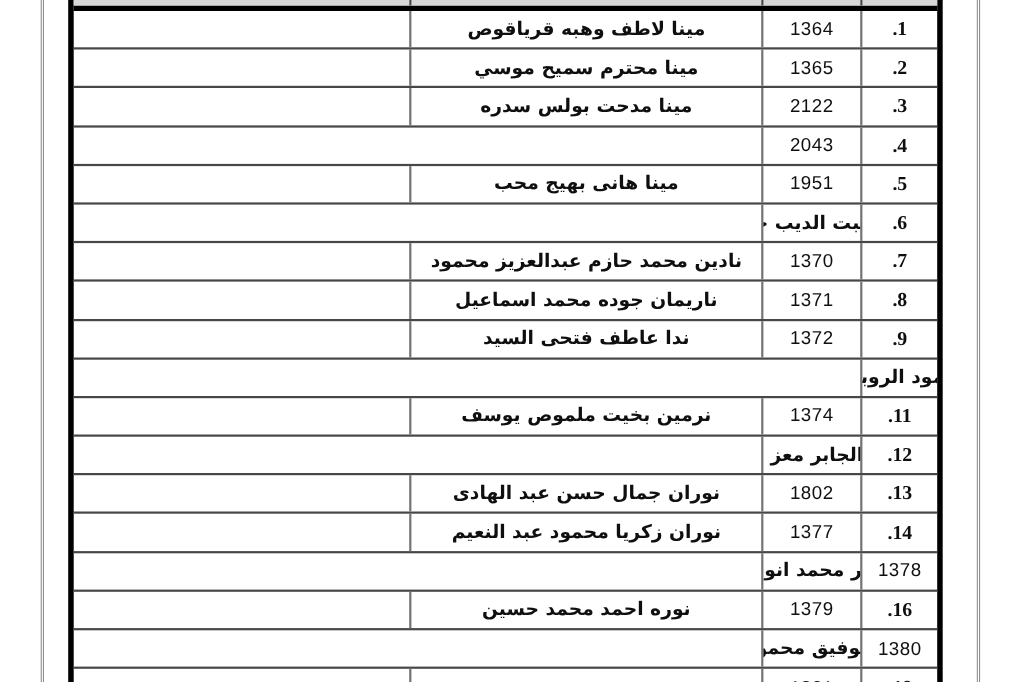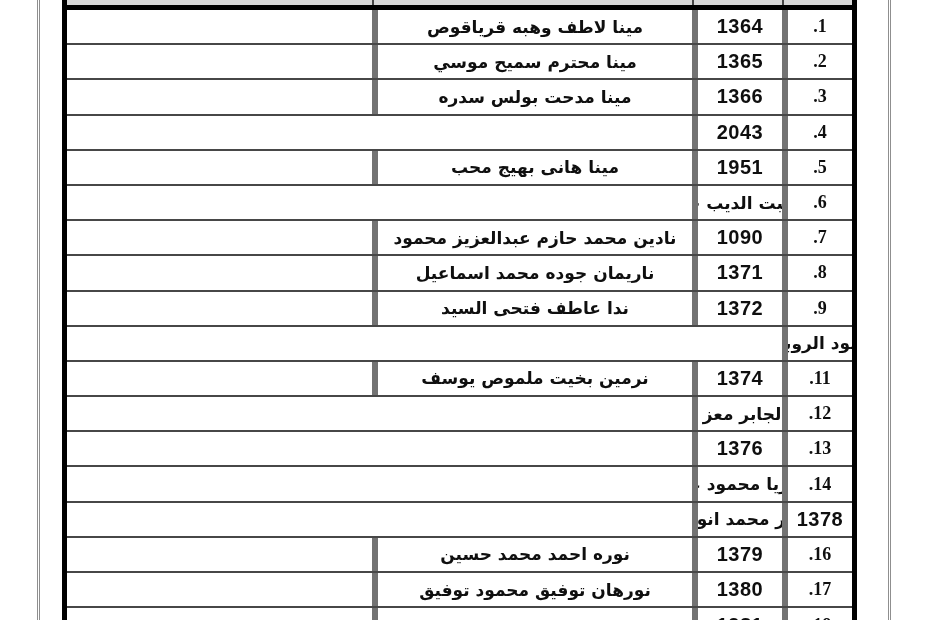--- a/index.html
+++ b/index.html
@@ -85,33 +85,33 @@
   .cell {
     display: flex;
     align-items: center;
     justify-content: center;
     box-sizing: border-box;
     overflow: hidden;
     white-space: nowrap;
     color: #0f0f0f;
   }
   .cell.index, .cell.number, .cell.name {
-    border-left: 6px solid #737373;
+    border-left: 2px solid #737373;
   }
 
   .cell.index {
     font-family: "Liberation Serif", "DejaVu Serif", serif;
     font-weight: bold;
     font-size: 18px;
     direction: ltr;
   }
   .cell.number {
     font-family: "Liberation Sans", "DejaVu Sans", sans-serif;
-    font-weight: bold;
-    font-size: 20px;
+    font-weight: normal;
+    font-size: 17px;
     letter-spacing: 0.5px;
     direction: ltr;
   }
   .cell.name {
     font-family: "DejaVu Sans", sans-serif;
     font-weight: bold;
     font-size: 17px;
     direction: rtl;
   }
 </style>
@@ -142,21 +142,21 @@
 
   <div class="row">
     <div class="cell index">.2</div>
     <div class="cell number">1365</div>
     <div class="cell name">مينا محترم سميح موسي</div>
     <div class="cell empty"></div>
   </div>
 
   <div class="row">
     <div class="cell index">.3</div>
-    <div class="cell number">1366</div>
+    <div class="cell number">2122</div>
     <div class="cell name">مينا مدحت بولس سدره</div>
     <div class="cell empty"></div>
   </div>
 
   <div class="row">
     <div class="cell index">.4</div>
     <div class="cell number">2043</div>
     <div class="cell empty"></div>
   </div>
 
@@ -168,21 +168,21 @@
   </div>
 
   <div class="row">
     <div class="cell index">.6</div>
     <div class="cell name">مينا هيبت الديب جرجس</div>
     <div class="cell empty"></div>
   </div>
 
   <div class="row">
     <div class="cell index">.7</div>
-    <div class="cell number">1090</div>
+    <div class="cell number">1370</div>
     <div class="cell name">نادين محمد حازم عبدالعزيز محمود</div>
     <div class="cell empty"></div>
   </div>
 
   <div class="row">
     <div class="cell index">.8</div>
     <div class="cell number">1371</div>
     <div class="cell name">ناريمان جوده محمد اسماعيل</div>
     <div class="cell empty"></div>
   </div>
@@ -207,45 +207,46 @@
   </div>
 
   <div class="row">
     <div class="cell index">.12</div>
     <div class="cell name">نسمة عبد الجابر معز عبد الرحيم</div>
     <div class="cell empty"></div>
   </div>
 
   <div class="row">
     <div class="cell index">.13</div>
-    <div class="cell number">1376</div>
+    <div class="cell number">1802</div>
+    <div class="cell name">نوران جمال حسن عبد الهادى</div>
     <div class="cell empty"></div>
   </div>
 
   <div class="row">
     <div class="cell index">.14</div>
+    <div class="cell number">1377</div>
     <div class="cell name">نوران زكريا محمود عبد النعيم</div>
     <div class="cell empty"></div>
   </div>
 
   <div class="row">
     <div class="cell number">1378</div>
     <div class="cell name">نوران ناصر محمد انور ابو الوفا</div>
     <div class="cell empty"></div>
   </div>
 
   <div class="row">
     <div class="cell index">.16</div>
     <div class="cell number">1379</div>
     <div class="cell name">نوره احمد محمد حسين</div>
     <div class="cell empty"></div>
   </div>
 
   <div class="row">
-    <div class="cell index">.17</div>
     <div class="cell number">1380</div>
     <div class="cell name">نورهان توفيق محمود توفيق</div>
     <div class="cell empty"></div>
   </div>
 
   <div class="row partial">
     <div class="cell index">.18</div>
     <div class="cell number">1381</div>
     <div class="cell name"></div>
     <div class="cell empty"></div>

